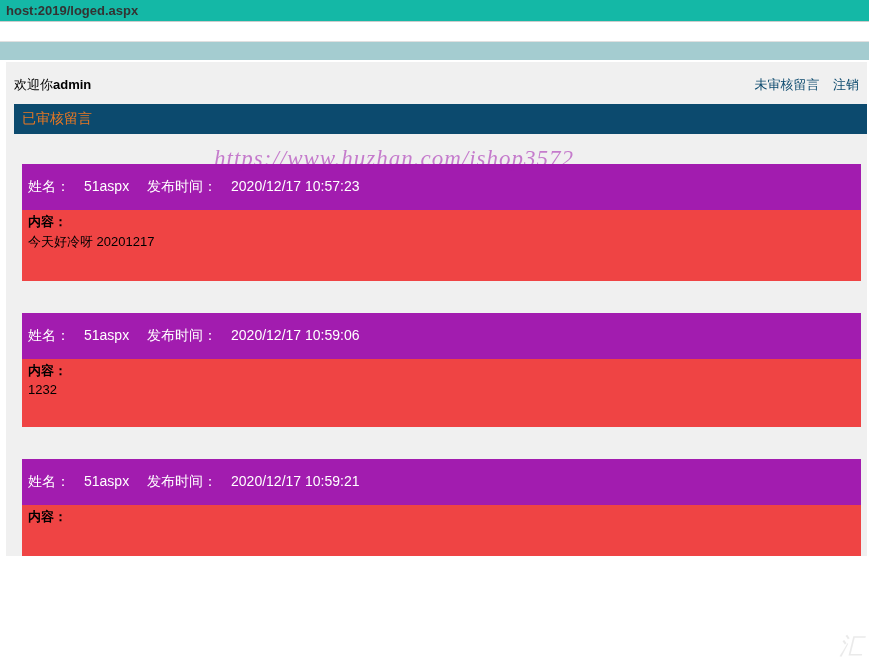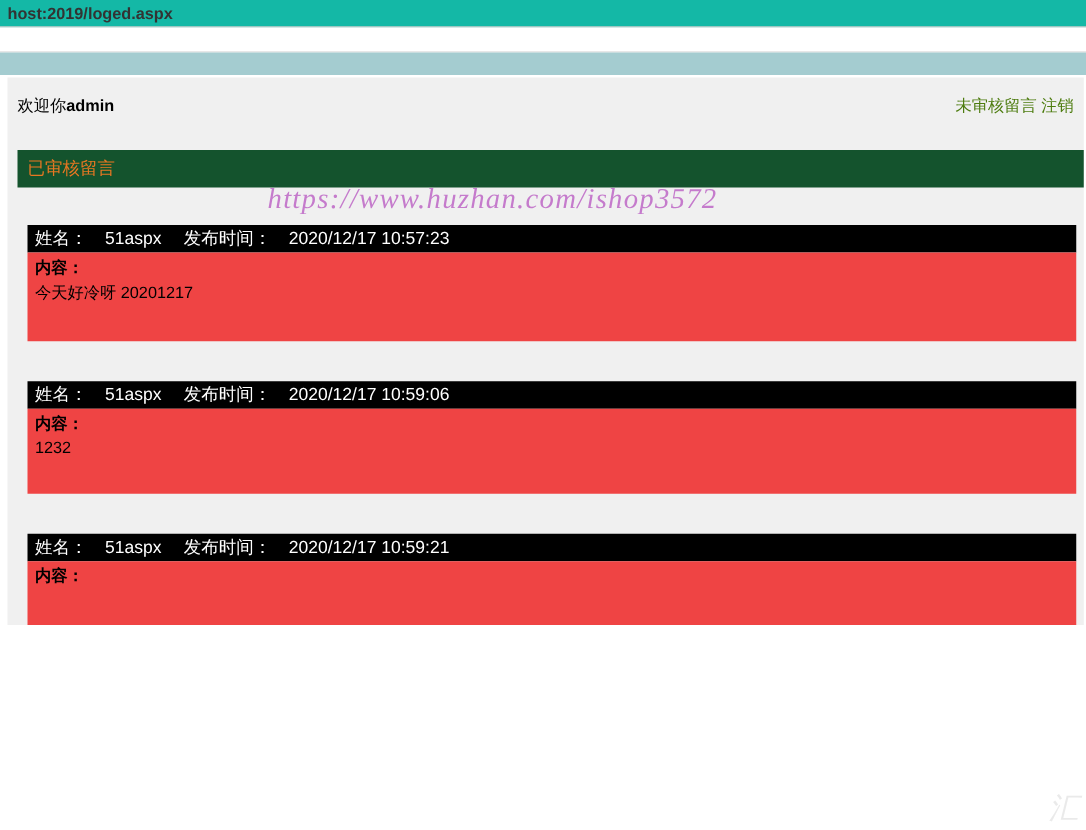--- a/index.html
+++ b/index.html
@@ -45,23 +45,24 @@
       padding: 4px 8px 10px 0;
     }
     .welcome {
       font-size: 13px;
       color: #000;
     }
     .welcome b {
       font-weight: bold;
     }
     .header-links a {
-      color: #4d7c0f;
+      color: #0c4a6e;
       text-decoration: none;
       font-size: 13px;
+      margin-left: 10px;
       cursor: pointer;
     }
     .form-area {
       display: flex;
       padding: 0 0 14px 0;
     }
     .form-labels {
       width: 280px;
       text-align: right;
       padding-right: 6px;
@@ -90,33 +91,33 @@
     .submit-btn {
       margin-top: 12px;
       padding: 7px 18px;
       border: 1px solid #999;
       background: #f5f5f5;
       font-size: 13px;
       cursor: pointer;
       font-family: inherit;
     }
     .section-title-bar {
-      background: #14532d;
+      background: #0c4a6e;
       padding: 6px 8px;
       font-size: 14px;
       color: #e87722;
-      margin: 16px 0 30px 0;
+      margin: 0 0 30px 0;
     }
     .message-block {
       margin: 0 6px 32px 8px;
     }
     .message-header {
-      background: #000000;
+      background: #a21caf;
       color: #fff;
-      padding: 2px 6px;
+      padding: 14px 6px;
       font-size: 14px;
     }
     .message-header span {
       margin-right: 14px;
     }
     .message-body {
       background: #ef4444;
       padding: 3px 6px 30px 6px;
     }
     .message-body .content-label {

